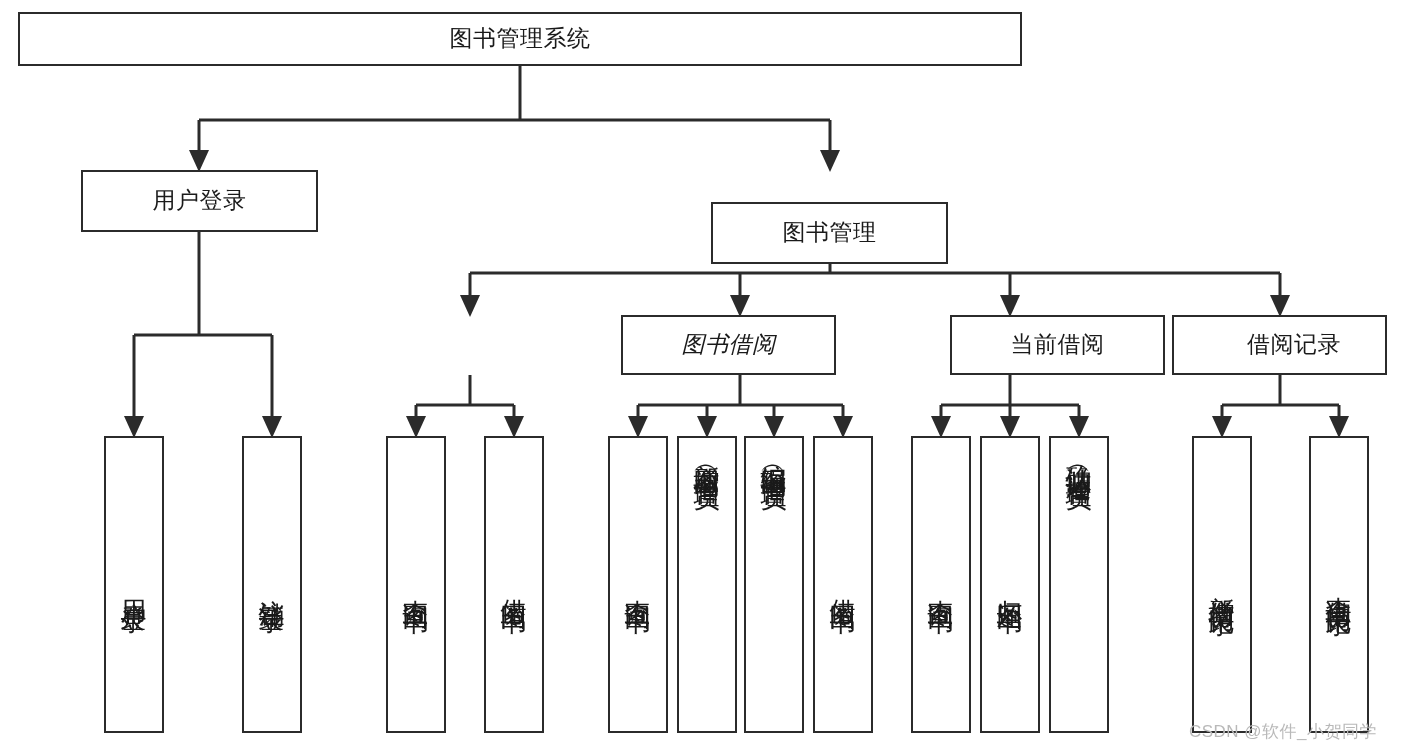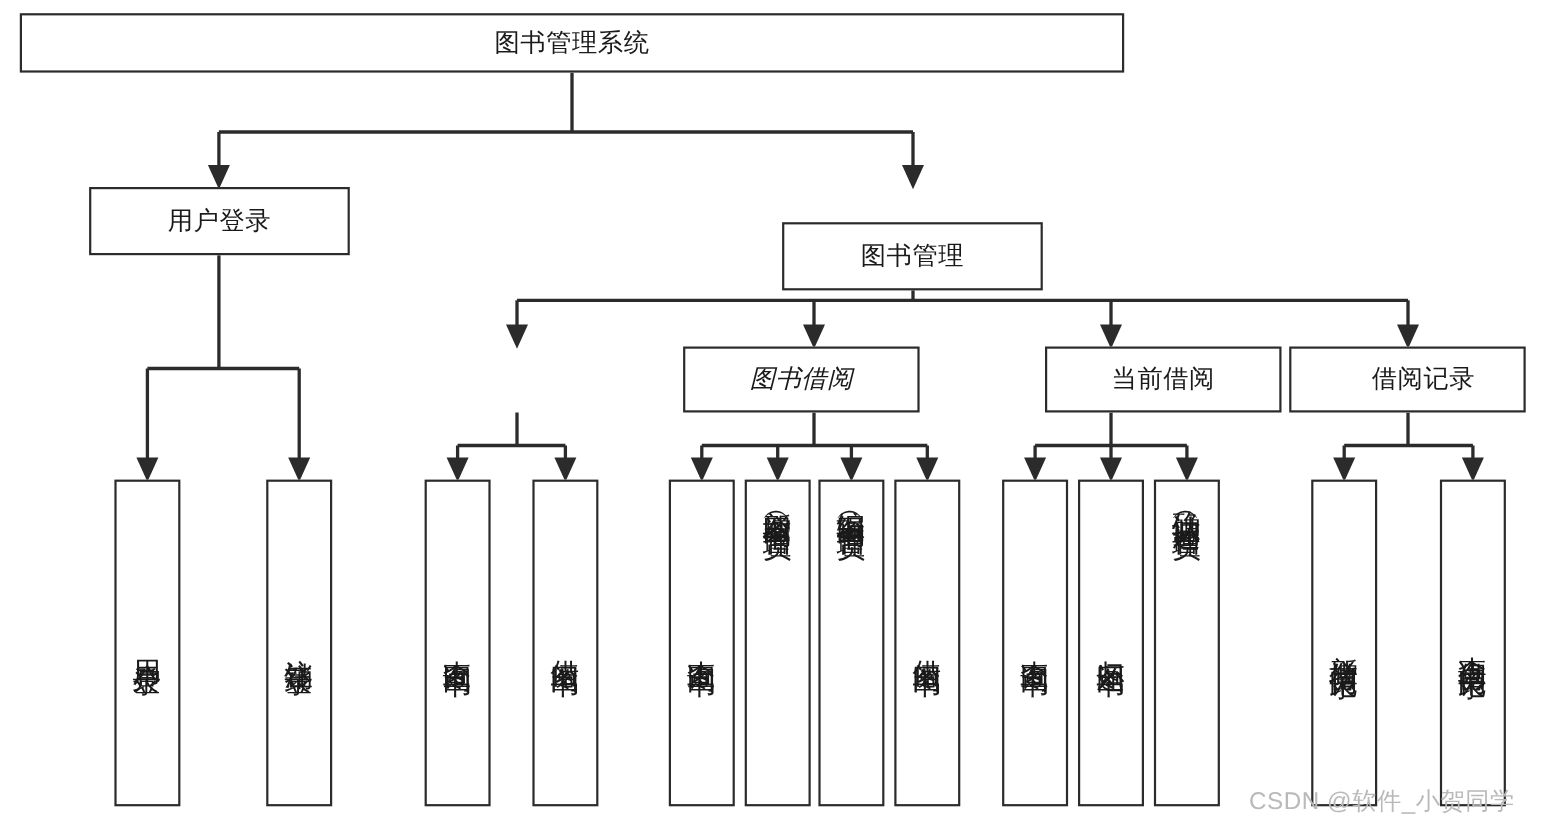--- a/index.html
+++ b/index.html
@@ -68,21 +68,21 @@
   }
   
   .node.vert.center {
     align-items: center;
     padding-top: 0;
   }
   #watermark {
     position: absolute;
     right: 8px;
     bottom: 4px;
-    font-size: 22px;
+    font-size: 17px;
     color: #b9b9b9;
     letter-spacing: 0.5px;
     z-index: 5;
     white-space: nowrap;
   }
 </style>
 </head>
 <body>
 
 <div id="diagram-root">

